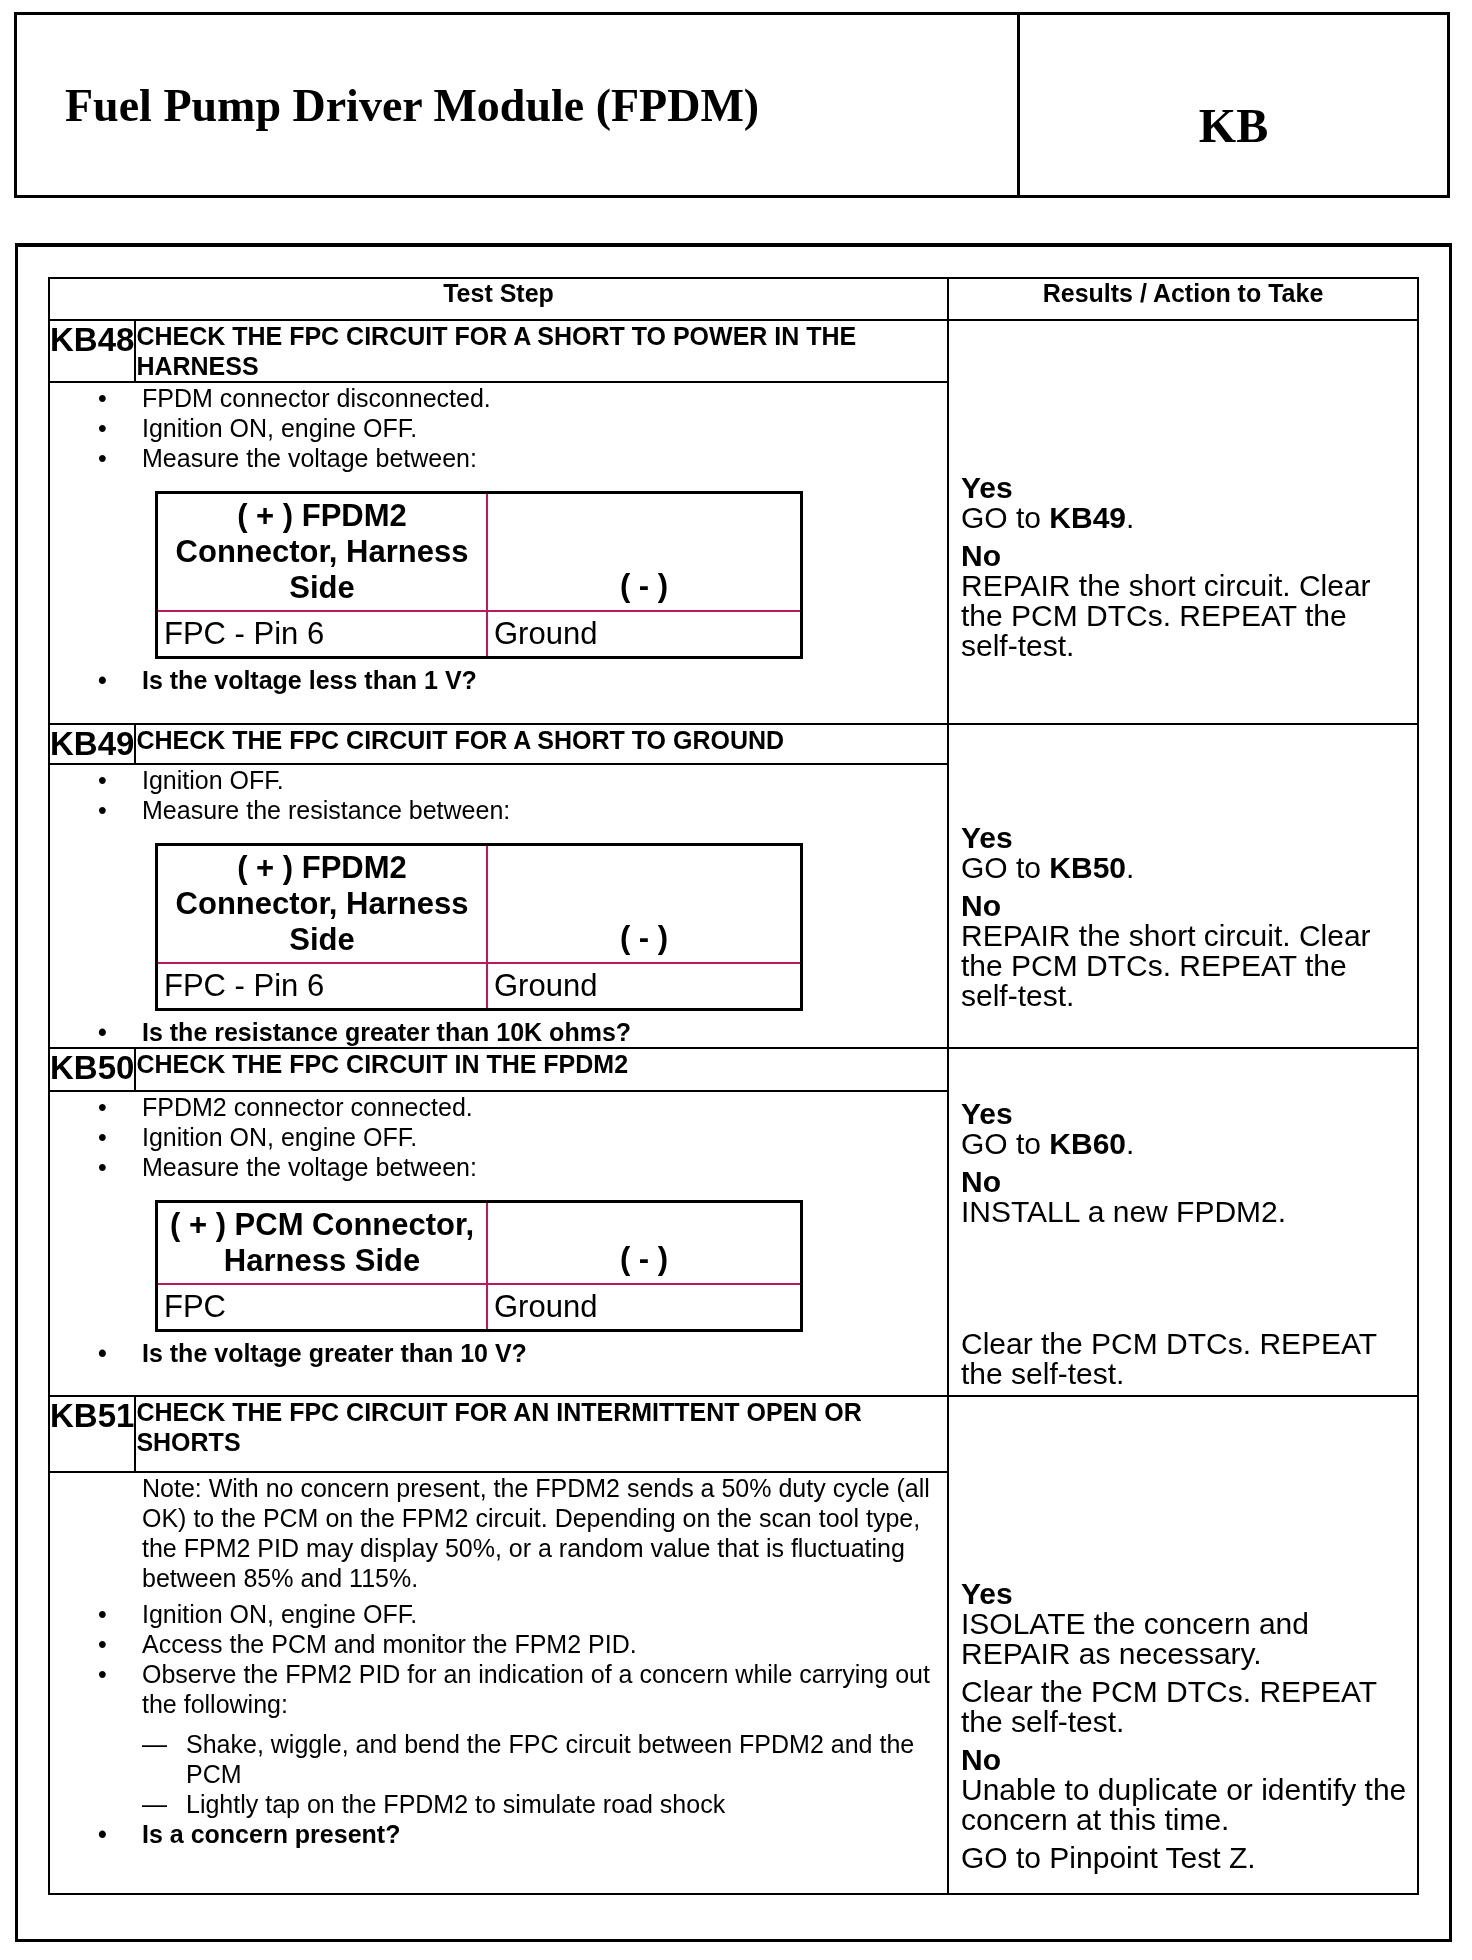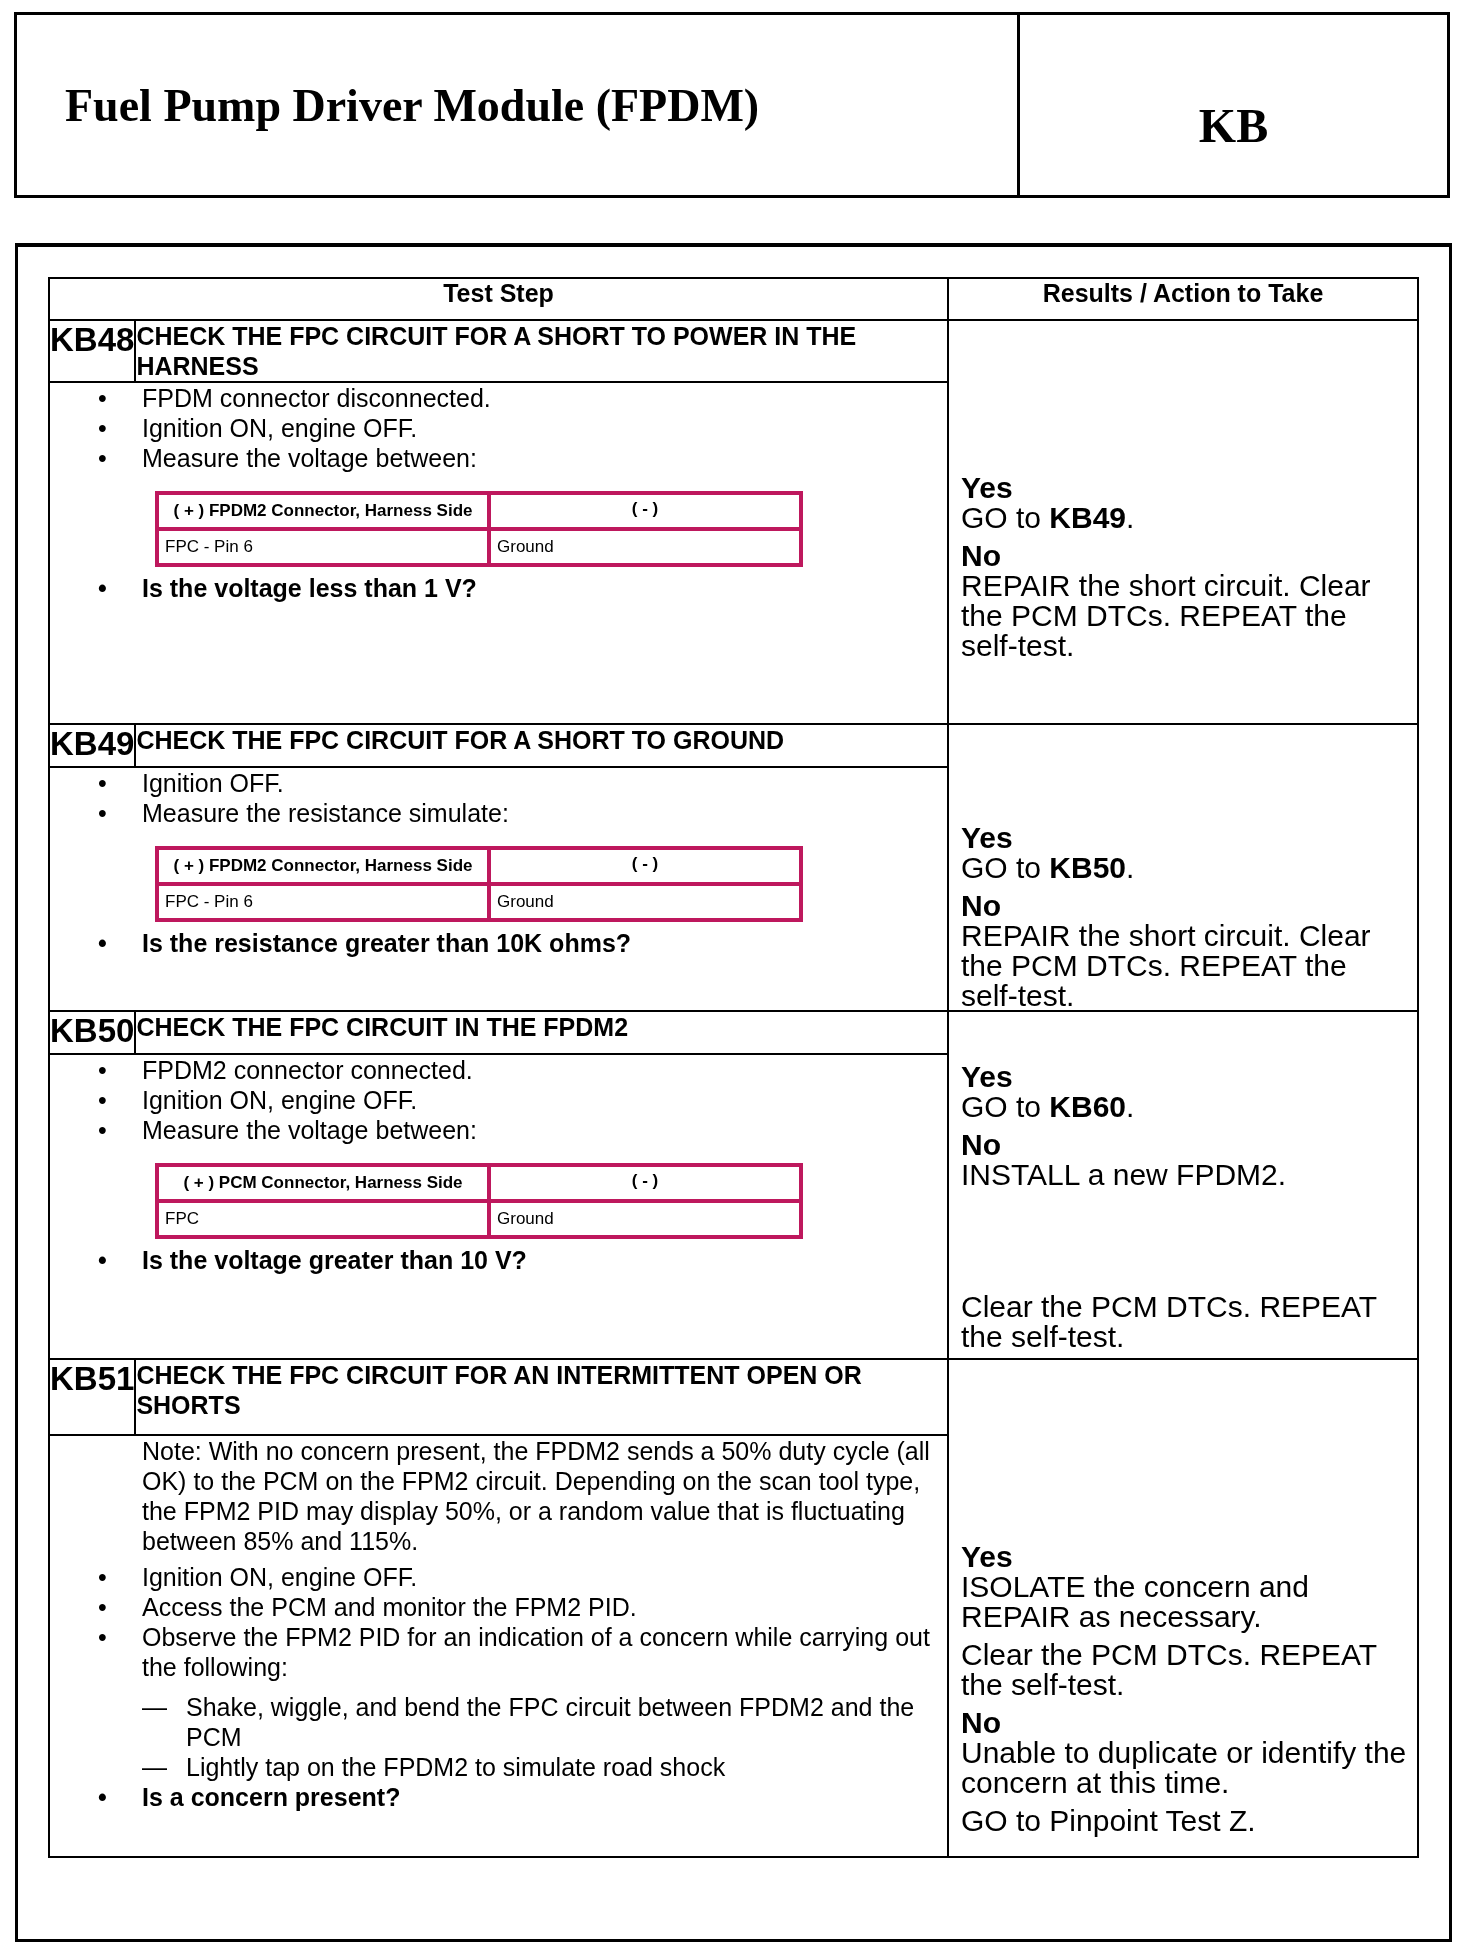--- a/index.html
+++ b/index.html
@@ -20,21 +20,21 @@
   td.id { width:84px; font-weight:bold; font-size:33px; padding:6px 0 0 6px; box-sizing:border-box;border-radius:18px; }
   td.title { font-weight:bold; font-size:25px; padding:6px 10px 6px 14px; line-height:30px; }
   td.body { padding:6px 10px 8px 0; font-size:25px; line-height:30px; }
   td.res { width:468px; font-size:30px; line-height:30px; padding:0 8px 0 12px; position:relative; }
   ul.b { list-style:none; margin:0; padding:0 0 0 92px; }
   ul.b li { position:relative; }
   ul.b li::before { content:"\2022"; position:absolute; left:-44px; }
   ul.b li.q { font-weight:bold; }
   .spacer { height:18px; }
   table.meas { border-collapse:collapse; margin:0 0 6px 105px; width:648px; border:3px solid #000; }
-  table.meas td { border:4px solid #be185d; font-size:17px; line-height:24px; }
+  table.meas td { border:2px solid #be185d; font-size:31px; line-height:36px; }
   table.meas .mh1 { width:320px; font-weight:bold; text-align:center; padding:4px 4px; }
   table.meas .mh2 { font-weight:bold; text-align:center; vertical-align:bottom; padding-bottom:6px; }
   table.meas .mc { padding:4px 6px; }
   .note { padding-left:92px; padding-right:8px; }
   .note b { font-weight:normal; }
   ul.d { list-style:none; margin:10px 0 0 0; padding:0 0 0 136px; }
   ul.d li { position:relative; }
   ul.d li::before { content:"\2014"; position:absolute; left:-44px; }
   .r-yes, .r-no { font-weight:bold; }
   .r-blk { margin-bottom:8px; }
@@ -105,21 +105,21 @@
         <div class="r-blk r-go"><span>GO to </span><b>KB50</b><span>.</span></div>
         <div class="r-no">No</div>
         <div>REPAIR the short circuit. Clear the PCM DTCs. REPEAT the self-test.</div>
       </div>
     </td>
   </tr>
   <tr>
     <td class="body" colspan="2" style="height:242px;">
       <ul class="b">
         <li>Ignition OFF.</li>
-        <li>Measure the resistance simulate:</li>
+        <li>Measure the resistance between:</li>
       </ul>
       <div class="spacer"></div>
       <table class="meas">
         <tbody>
               <tr>
           <td class="mh1">( + ) FPDM2 Connector, Harness Side</td>
           <td class="mh2">( - )</td>
         </tr>
         <tr>
           <td class="mc">FPC - Pin 6</td>

